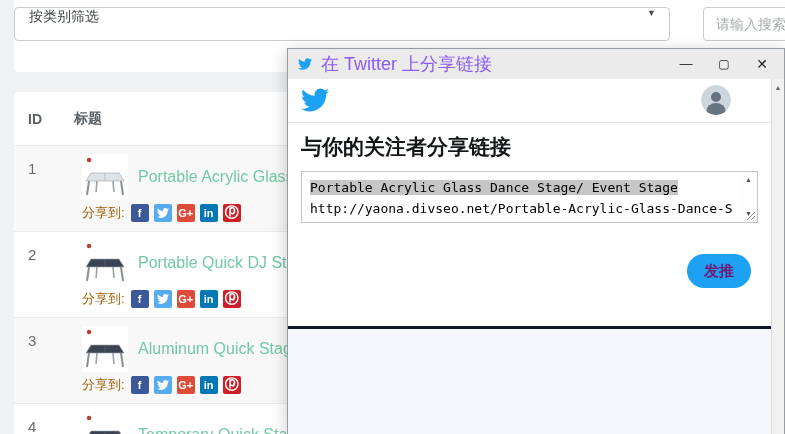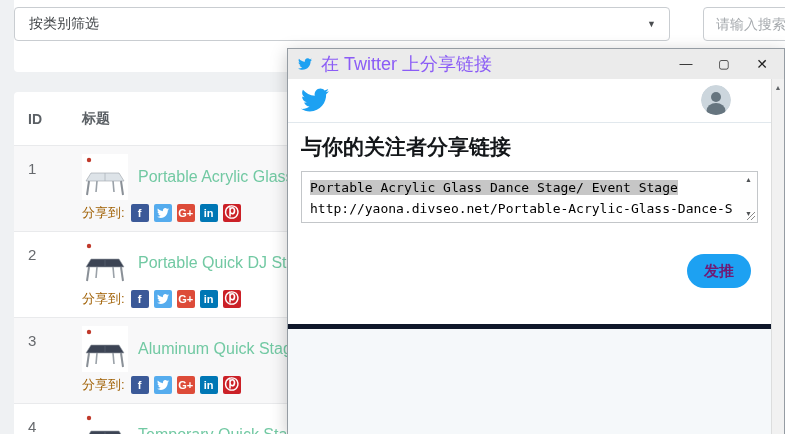--- a/index.html
+++ b/index.html
@@ -4,35 +4,35 @@
 <style>
   * { margin:0; padding:0; box-sizing:border-box; }
   html,body { width:785px; height:434px; overflow:hidden; }
   body { font-family:"Liberation Sans", sans-serif; background:#eff1f3; position:relative; }
 
   
   .top-panel { position:absolute; left:14px; top:-20px; width:830px; height:92px;
                background:#fff; border-radius:4px; }
   .filter-select { position:absolute; left:14px; top:7px; width:656px; height:34px;
                    background:#fff; border:1px solid #c9cdd1; border-radius:4px;
-                   display:flex; align-items:center; padding:0 14px; font-size:14px; color:#3f4346;
+                   display:flex; align-items:flex-start; padding:0 14px; font-size:14px; color:#3f4346;
                    cursor:pointer; }
   .filter-select .arrow { position:absolute; right:13px; font-size:9px; color:#4a4d50; }
   .search-input { position:absolute; left:703px; top:7px; width:130px; height:34px;
                   background:#fff; border:1px solid #c9cdd1; border-radius:4px;
                   padding:0 12px; font-size:14px; color:#444; font-family:"Liberation Sans",sans-serif; }
   .search-input::placeholder { color:#a7abaf; }
 
   
   .table-card { position:absolute; left:14px; top:92px; width:830px; height:400px;
                 background:#fff; border-radius:4px 4px 0 0; }
   .thead { height:53px; display:flex; align-items:center; padding:0 14px;
            font-size:14px; font-weight:700; color:#5b6065; }
   .th-id { width:40px; }
-  .th-title { margin-left:14px; }
+  .th-title { margin-left:6px; }
   .row { height:86px; border-top:1px solid #e9eaec; display:flex; padding:8px 14px 0 14px; }
   .row.striped { background:#f8f8f9; }
   .row-id { width:40px; font-size:15px; color:#66696d; padding-top:6px; }
   .row-main { margin-left:14px; }
   .row-top { display:flex; align-items:center; }
   .thumb { width:46px; height:46px; background:#fff; display:block; }
   .row-title { margin-left:10px; font-size:16px; color:#72c9a3; text-decoration:none;
                white-space:nowrap; }
   .row-share { display:flex; align-items:center; margin-top:4px; }
   .share-label { font-size:13px; color:#a16207; margin-right:6px; }
@@ -47,21 +47,21 @@
   .titlebar { height:30px; background:#ebebeb; display:flex; align-items:center; padding:0 10px; }
   .titlebar .favicon { width:14px; height:14px; margin-right:9px; flex:none; }
   .titlebar .wtitle { font-size:18px; color:#8b5cf6; flex:1 1 auto; white-space:nowrap; overflow:hidden; }
   .winbtn { width:24px; text-align:center; font-size:13px; color:#222; cursor:pointer;
             margin-left:14px; flex:none; line-height:30px; }
   .winbtn.max { font-size:12px; }
   .winbtn.close { font-size:14px; }
 
   .viewport { position:relative; height:355px; background:#f5f8fa; overflow:hidden; }
   .white-area { position:absolute; left:0; top:0; right:13px; height:250px; background:#fff;
-                border-bottom:5px solid #0f172a; }
+                border-bottom:3px solid #0f172a; }
   .dlg-header { height:44px; border-bottom:1px solid #e1e8ed; position:relative; }
   .dlg-logo { position:absolute; left:13px; top:7px; width:28px; height:28px; }
   .dlg-avatar { position:absolute; right:40px; top:6px; width:30px; height:30px; border-radius:50%;
                 overflow:hidden; }
   .dlg-heading { margin:10px 0 0 13px; font-size:21px; font-weight:700; color:#14171a; }
 
   .tweet-box { position:absolute; left:13px; top:92px; width:457px; height:52px;
                background:#fff; border:1px solid #c3c6c9; }
   .tweet-text { position:absolute; left:0; top:0; right:17px; bottom:0; padding:5px 2px 4px 8px;
                 font-family:"DejaVu Sans Mono", monospace; font-size:13px; line-height:21px;

